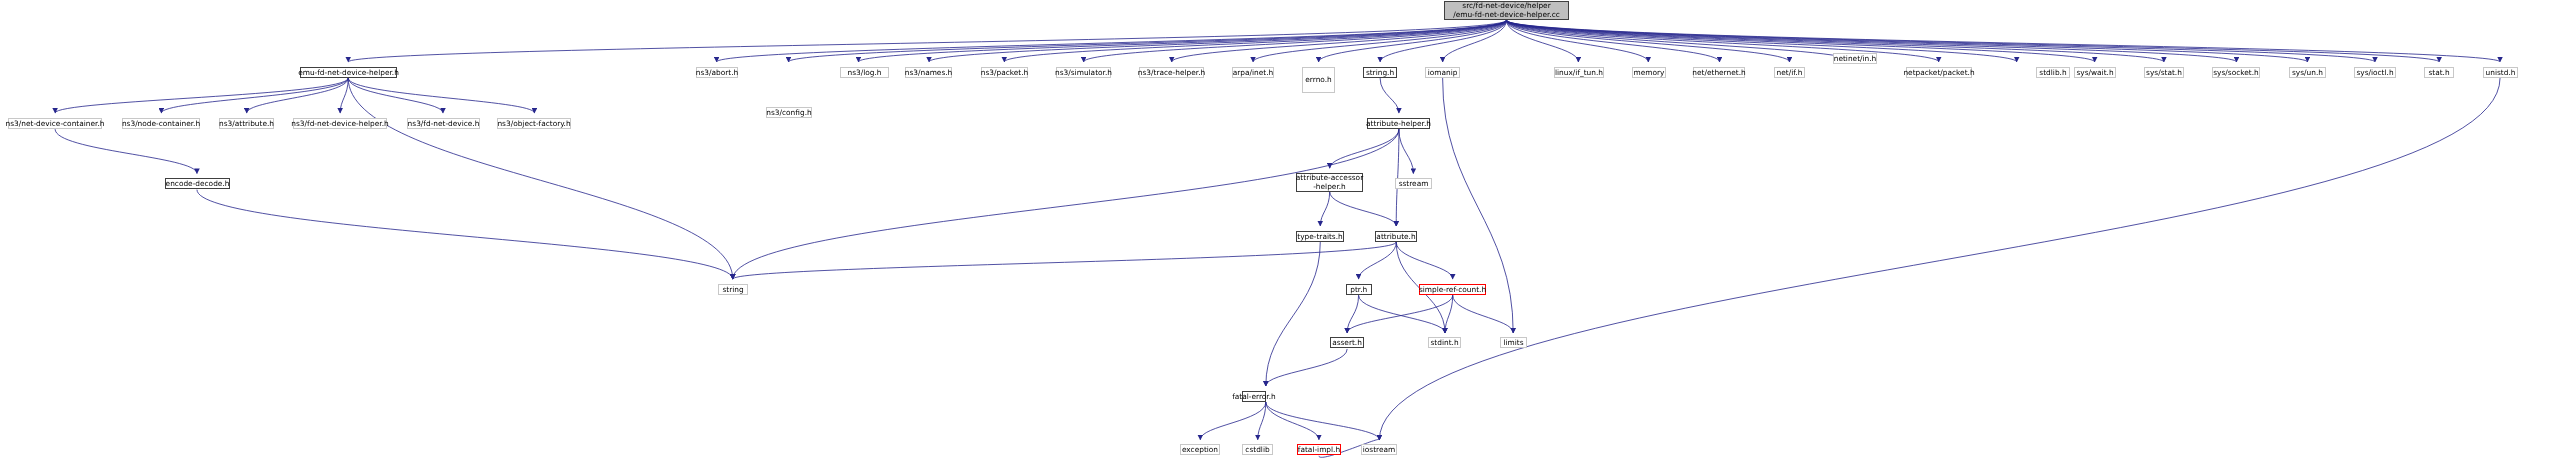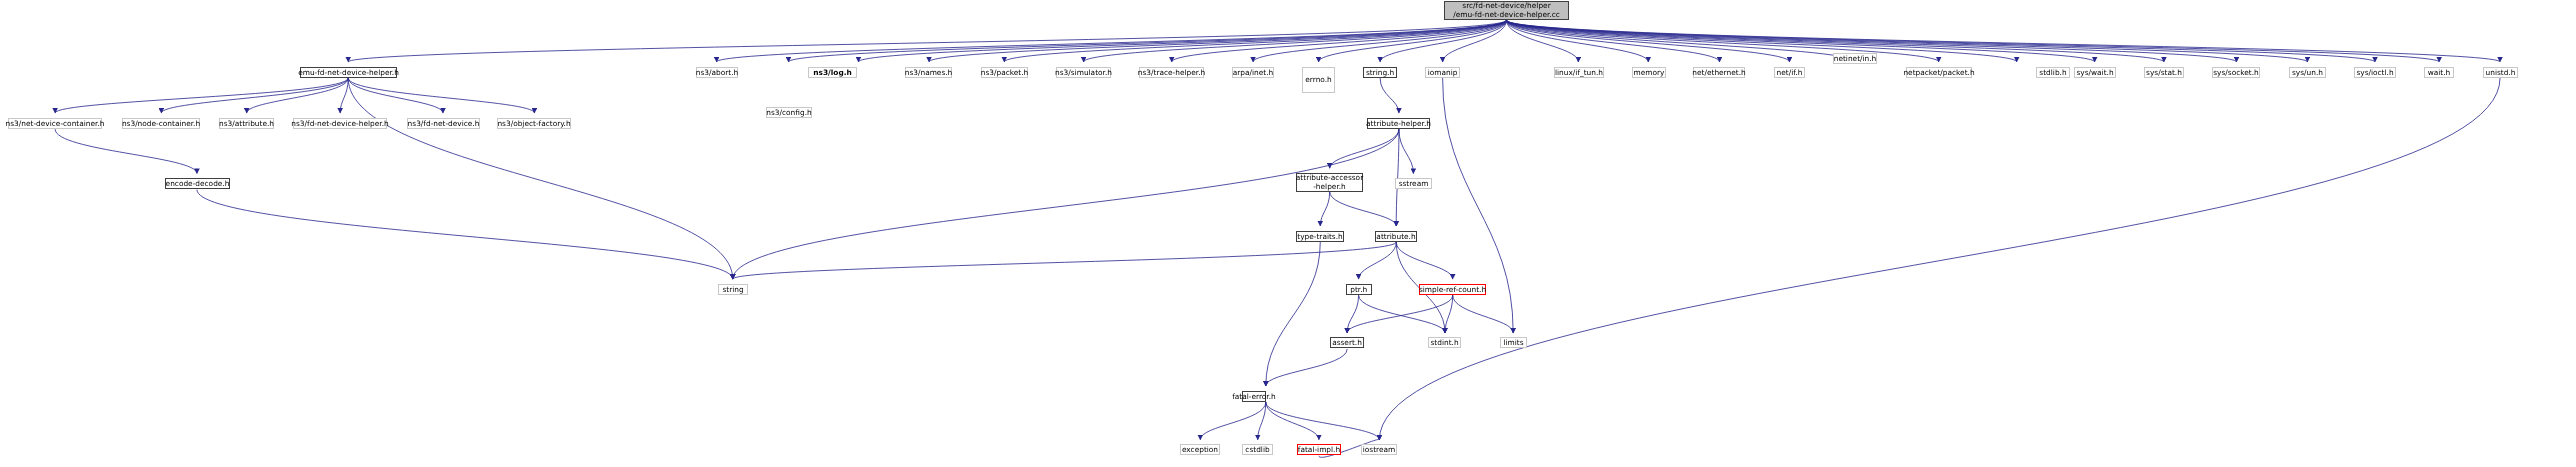--- a/index.html
+++ b/index.html
@@ -105,42 +105,42 @@
         <path d="M 2146 116 C 2146 289.70000000000005, 2251 328.29999999999995, 2251 495" marker-end="url(#arrow)"></path>
         <path d="M 3719 116 C 3719 361.25, 2052 415.75, 2052 654" marker-end="url(#arrow)"></path>
       </g>
   </svg>
   <div id="node-layer">
       <div class="node root two-line" style="left: 1444px; top: 1.3px; width: 125px; height: 19px;">src/fd-net-device/helper
 /emu-fd-net-device-helper.cc</div>
       <div class="node bold" style="left: 300px; top: 67px; width: 97px; height: 11.4px;">emu-fd-net-device-helper.h</div>
       <div class="node " style="left: 696px; top: 67px; width: 42px; height: 11.4px;">ns3/abort.h</div>
       <div class="node " style="left: 766px; top: 67px; width: 46px; height: 11.4px; margin-top: 40px;">ns3/config.h</div>
-      <div class="node " style="left: 808px; top: 67px; width: 49px; height: 11.4px; font-weight: bold;">ns3/log.h</div>
+      <div class="node " style="left: 840px; top: 67px; width: 49px; height: 11.4px;">ns3/log.h</div>
       <div class="node " style="left: 905px; top: 67px; width: 47px; height: 11.4px;">ns3/names.h</div>
       <div class="node " style="left: 981px; top: 67px; width: 47px; height: 11.4px;">ns3/packet.h</div>
       <div class="node " style="left: 1056px; top: 67px; width: 55px; height: 11.4px;">ns3/simulator.h</div>
       <div class="node " style="left: 1139px; top: 67px; width: 65px; height: 11.4px;">ns3/trace-helper.h</div>
       <div class="node " style="left: 1232px; top: 67px; width: 42px; height: 11.4px;">arpa/inet.h</div>
       <div class="node " style="left: 1302px; top: 67px; width: 33px; height: 26px;">errno.h</div>
       <div class="node bold" style="left: 1363px; top: 67px; width: 34px; height: 11.4px;">string.h</div>
       <div class="node " style="left: 1425px; top: 67px; width: 35px; height: 11.4px;">iomanip</div>
       <div class="node " style="left: 1554px; top: 67px; width: 50px; height: 11.4px;">linux/if_tun.h</div>
       <div class="node " style="left: 1632px; top: 67px; width: 34px; height: 11.4px;">memory</div>
       <div class="node " style="left: 1693px; top: 67px; width: 52px; height: 11.4px;">net/ethernet.h</div>
       <div class="node " style="left: 1774px; top: 67px; width: 31px; height: 11.4px;">net/if.h</div>
       <div class="node " style="left: 1833px; top: 53px; width: 44px; height: 11.4px;">netinet/in.h</div>
       <div class="node " style="left: 1906px; top: 67px; width: 66px; height: 11.4px;">netpacket/packet.h</div>
       <div class="node " style="left: 2000px; top: 67px; width: 34px; height: 11.4px; margin-left: 36px;">stdlib.h</div>
       <div class="node " style="left: 2074px; top: 67px; width: 42px; height: 11.4px;">sys/wait.h</div>
       <div class="node " style="left: 2144px; top: 67px; width: 40px; height: 11.4px;">sys/stat.h</div>
       <div class="node " style="left: 2212px; top: 67px; width: 48px; height: 11.4px;">sys/socket.h</div>
       <div class="node " style="left: 2289px; top: 67px; width: 37px; height: 11.4px;">sys/un.h</div>
       <div class="node " style="left: 2354px; top: 67px; width: 42px; height: 11.4px;">sys/ioctl.h</div>
-      <div class="node " style="left: 2424px; top: 67px; width: 30px; height: 11.4px;">wait.h</div>
+      <div class="node " style="left: 2424px; top: 67px; width: 30px; height: 11.4px;">stat.h</div>
       <div class="node " style="left: 2483px; top: 67px; width: 35px; height: 11.4px;">unistd.h</div>
       <div class="node " style="left: 8px; top: 118px; width: 94px; height: 11.4px;">ns3/net-device-container.h</div>
       <div class="node " style="left: 122px; top: 118px; width: 78px; height: 11.4px;">ns3/node-container.h</div>
       <div class="node " style="left: 219px; top: 118px; width: 55px; height: 11.4px;">ns3/attribute.h</div>
       <div class="node " style="left: 293px; top: 118px; width: 94px; height: 11.4px;">ns3/fd-net-device-helper.h</div>
       <div class="node " style="left: 407px; top: 118px; width: 73px; height: 11.4px;">ns3/fd-net-device.h</div>
       <div class="node " style="left: 497px; top: 118px; width: 74px; height: 11.4px;">ns3/object-factory.h</div>
       <div class="node bold" style="left: 1367px; top: 118px; width: 63px; height: 11.4px;">attribute-helper.h</div>
       <div class="node bold" style="left: 165px; top: 178px; width: 65px; height: 11.4px;">encode-decode.h</div>
       <div class="node bold two-line" style="left: 1296px; top: 173px; width: 67px; height: 19px;">attribute-accessor

